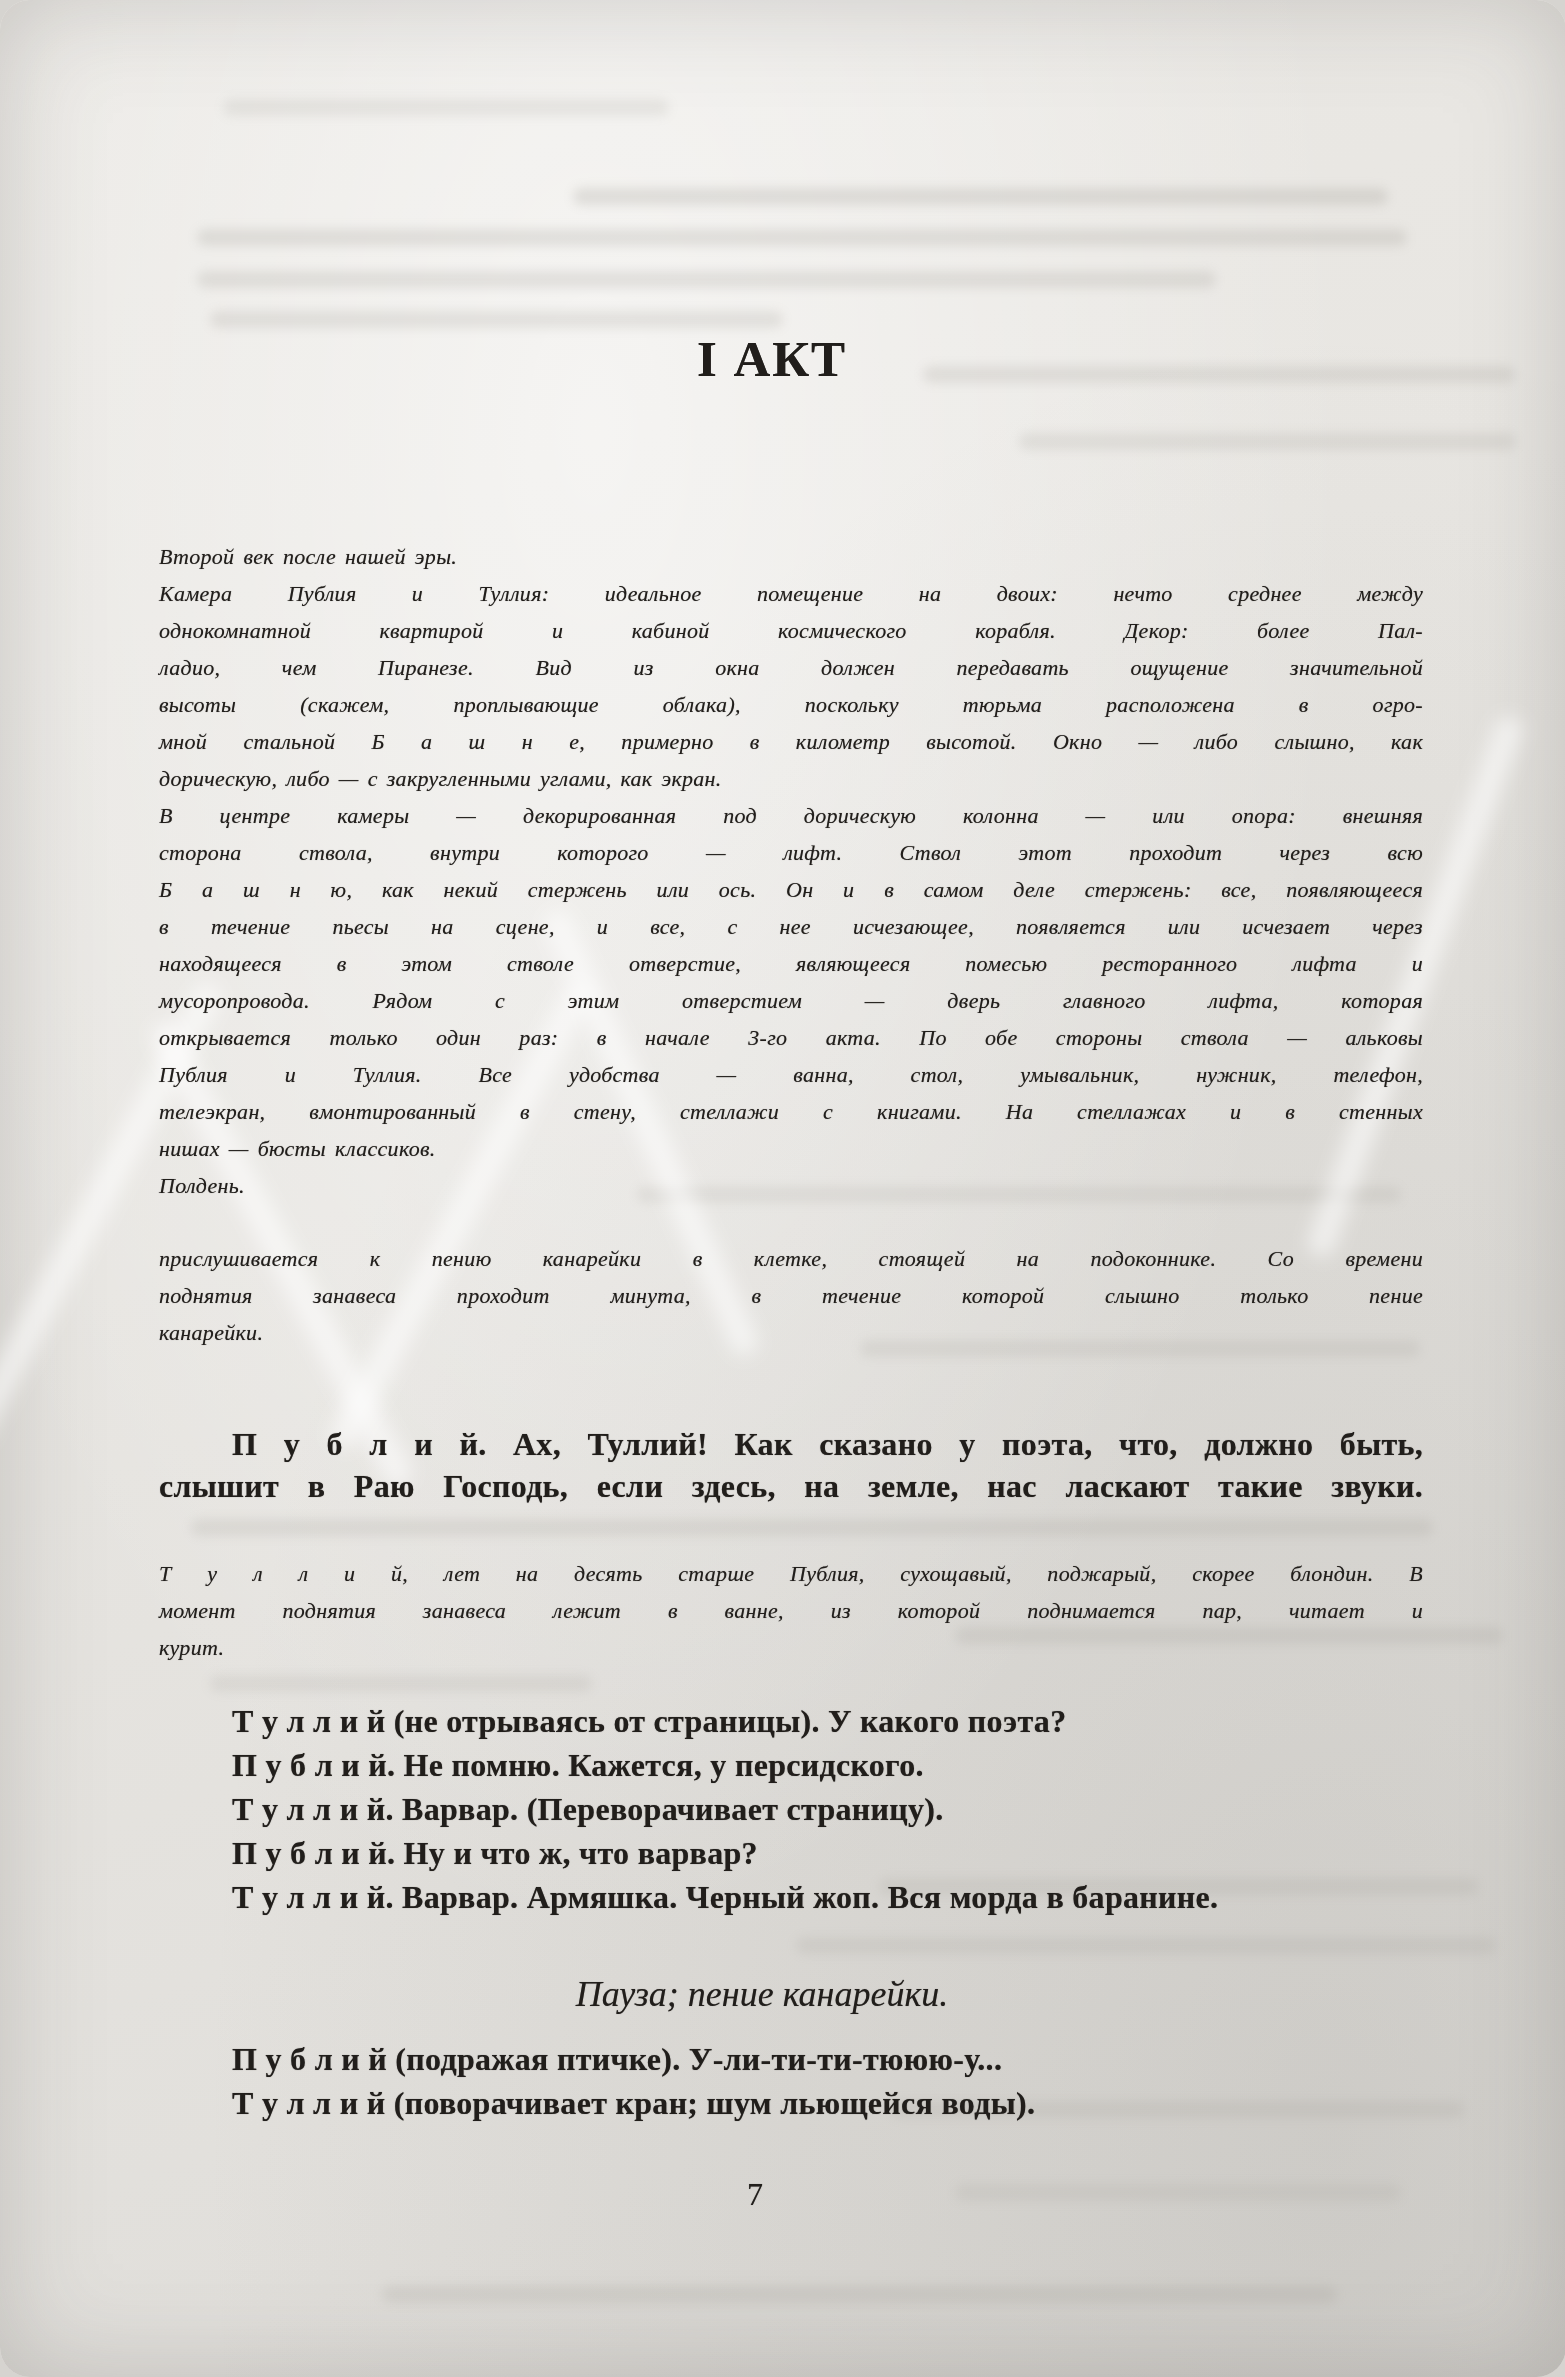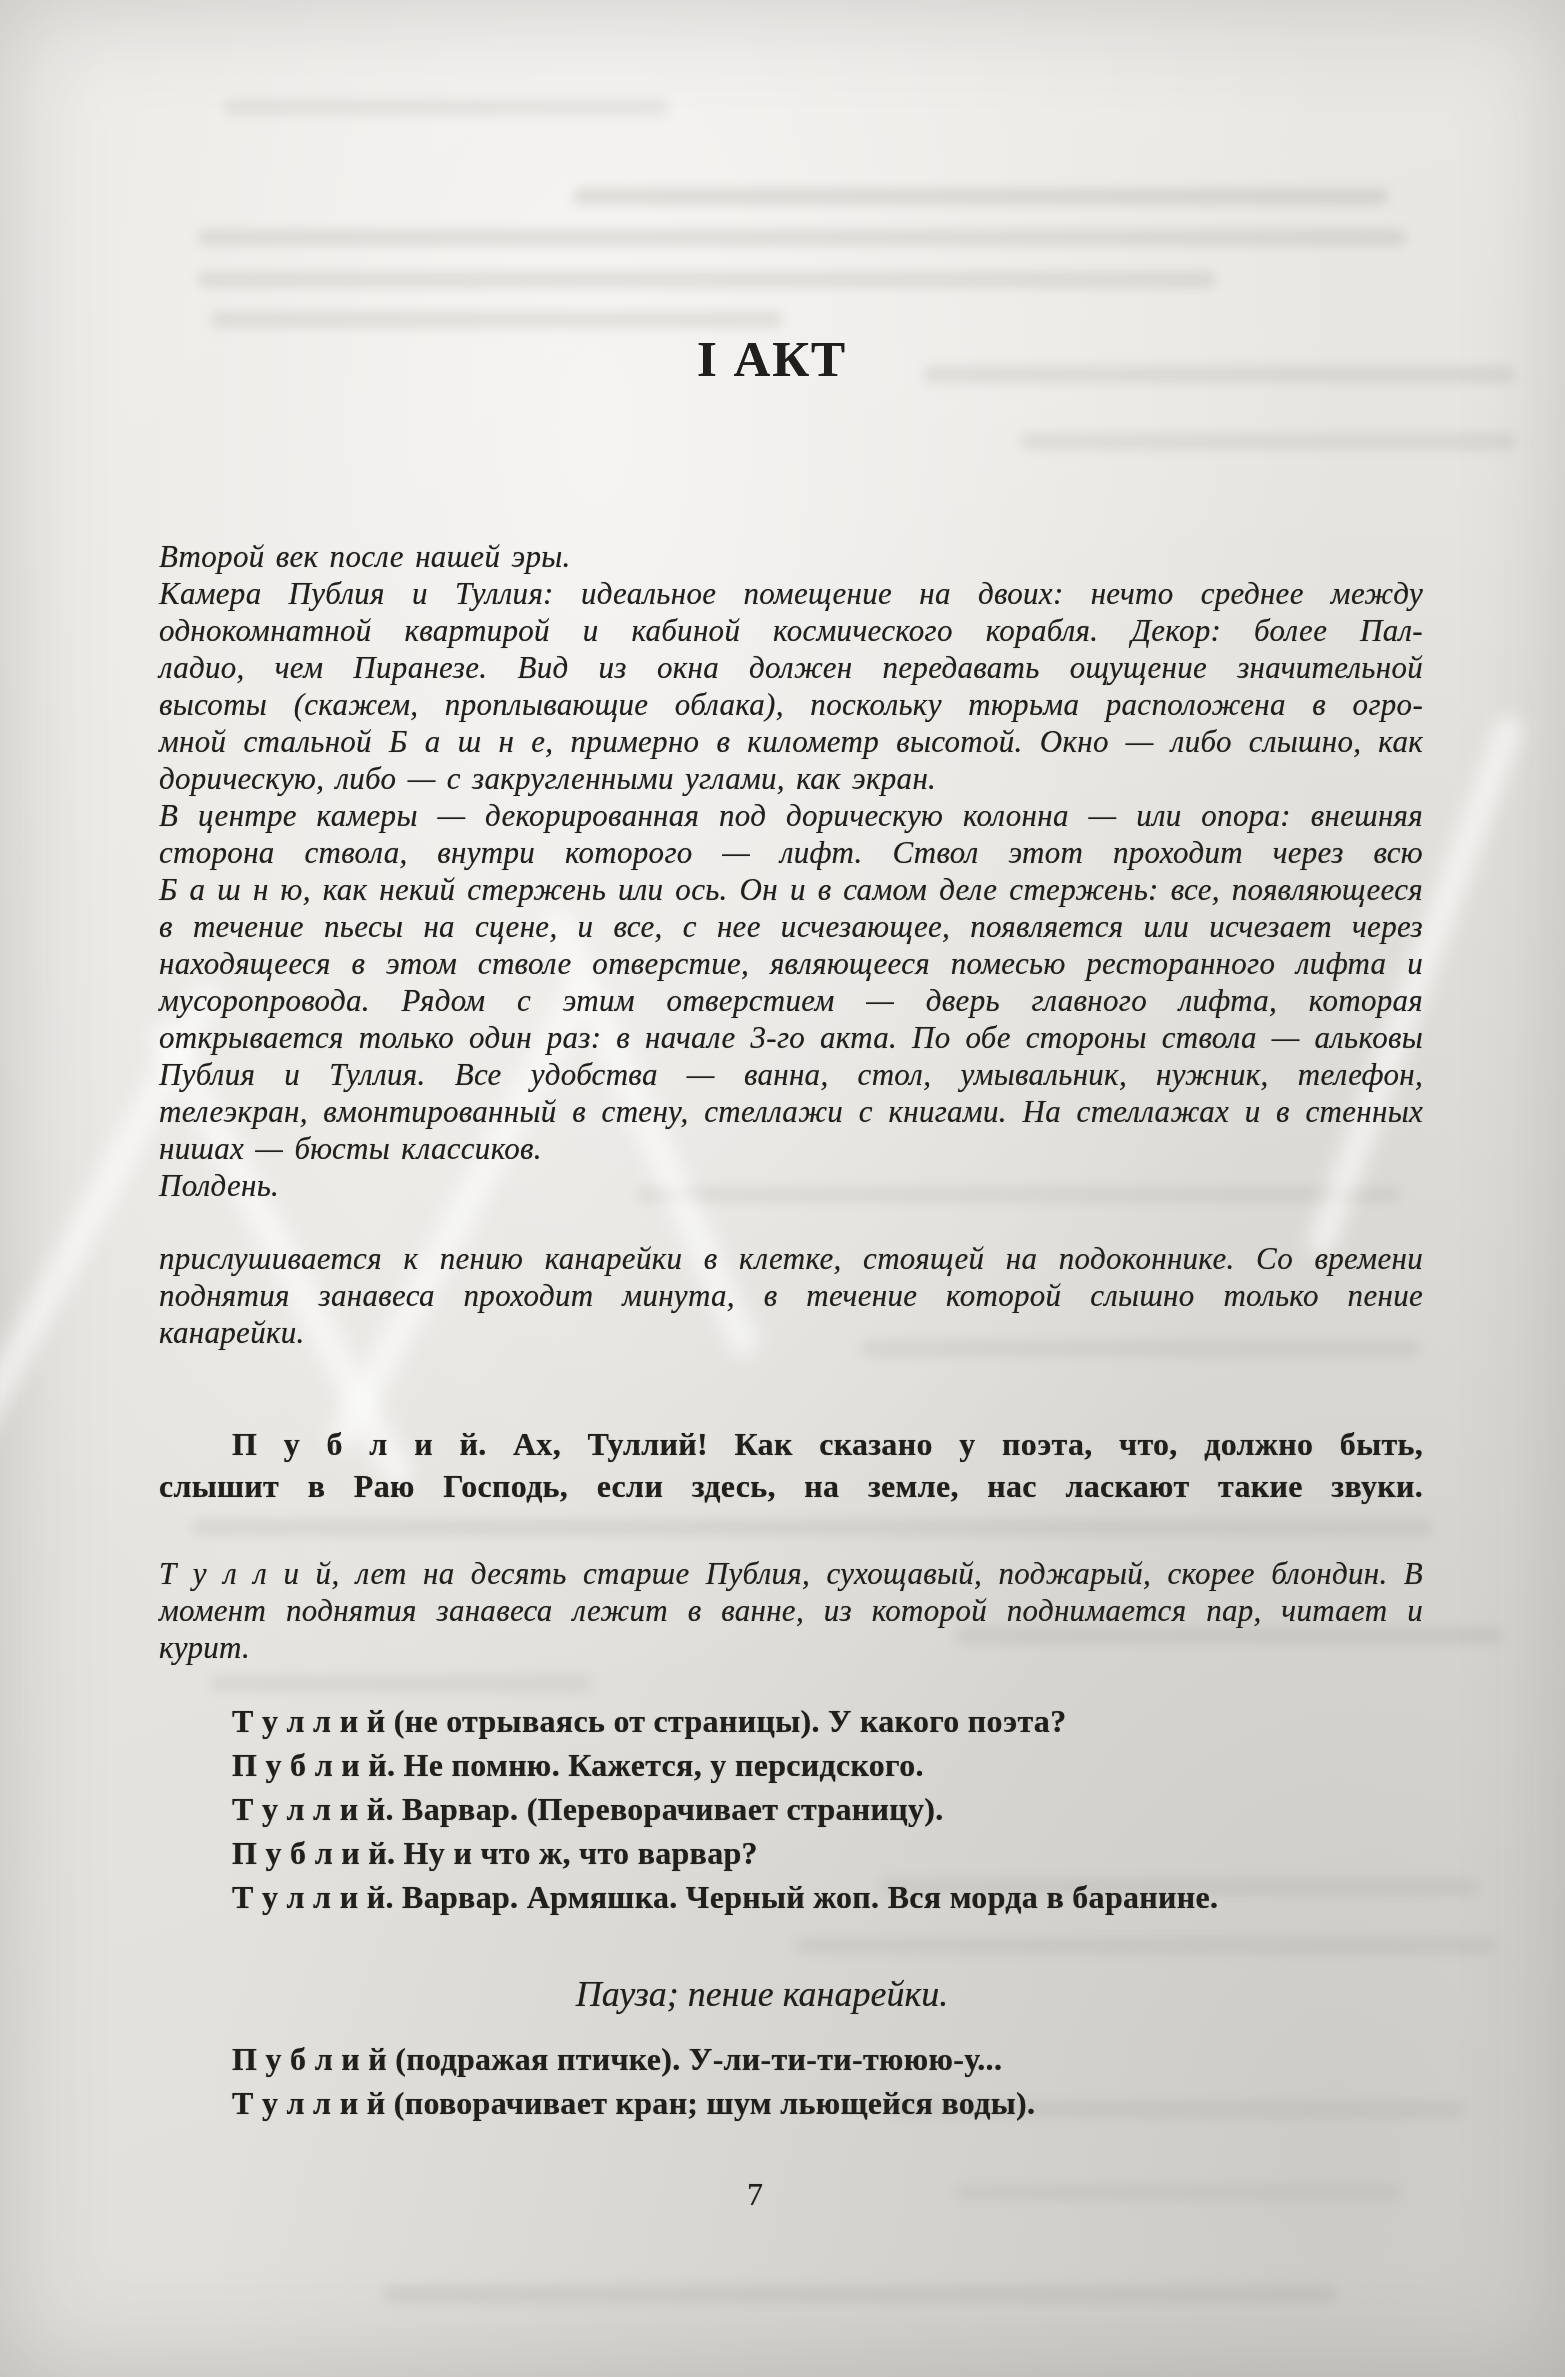--- a/index.html
+++ b/index.html
@@ -9,20 +9,21 @@
     background:#d6d4d0;
   }
   .page{
     position:absolute;left:0;top:0;width:1566px;height:2377px;
     background:
       radial-gradient(ellipse at 38% 18%, rgba(255,255,255,0.55) 0%, rgba(255,255,255,0) 55%),
       radial-gradient(ellipse at 85% 90%, rgba(120,118,112,0.18) 0%, rgba(120,118,112,0) 60%),
       linear-gradient(160deg,#ebe9e5 0%, #e7e5e1 45%, #dedcd8 100%);
     box-shadow:inset 0 0 102px rgba(90,88,82,0.25);
     color:#211e1b;
+    border-radius:30px;
   }
   
   .ghost{
     position:absolute;height:16.6px;border-radius:8.3px;
     background:rgba(146,142,134,1);
     filter:blur(5.1px);
   }
   
   .wm-stroke{
     position:absolute;border-radius:25.5px;
@@ -33,21 +34,21 @@
     position:absolute;left:159px;width:1264px;top:330px;margin:0;
     font-size:51px;font-weight:700;letter-spacing:1.9px;
     text-align:center;transform:translateX(-19px);
     text-shadow:0 0 0.6px rgba(33,30,27,.8);
   }
   .block{position:absolute;left:159px;width:1264px;}
   .line{width:100%;}
   .jl{text-align:justify;text-align-last:justify;}
   .ll{text-align:left;text-align-last:left;}
   .stage{font-style:italic;letter-spacing:0.3px;word-spacing:3.2px;}
-  .stage .line{height:37px;line-height:37px;font-size:31px;
+  .stage .line{height:37px;line-height:37px;font-size:22px;
     text-shadow:0 0 0.8px rgba(33,30,27,.55);}
   .dlg{font-weight:700;letter-spacing:0.3px;}
   .dlg .line{font-size:32px;text-shadow:0 0 0.9px rgba(33,30,27,.6);}
   .dlg1 .line{height:42px;line-height:42px;}
   .dlg2 .line{height:44px;line-height:44px;}
   .dlg3 .line{height:44px;line-height:44px;}
   .ind{text-indent:73px;}
   .dlg .it{font-weight:600;}
   .pause{
     position:absolute;left:159px;width:1264px;top:1973px;

